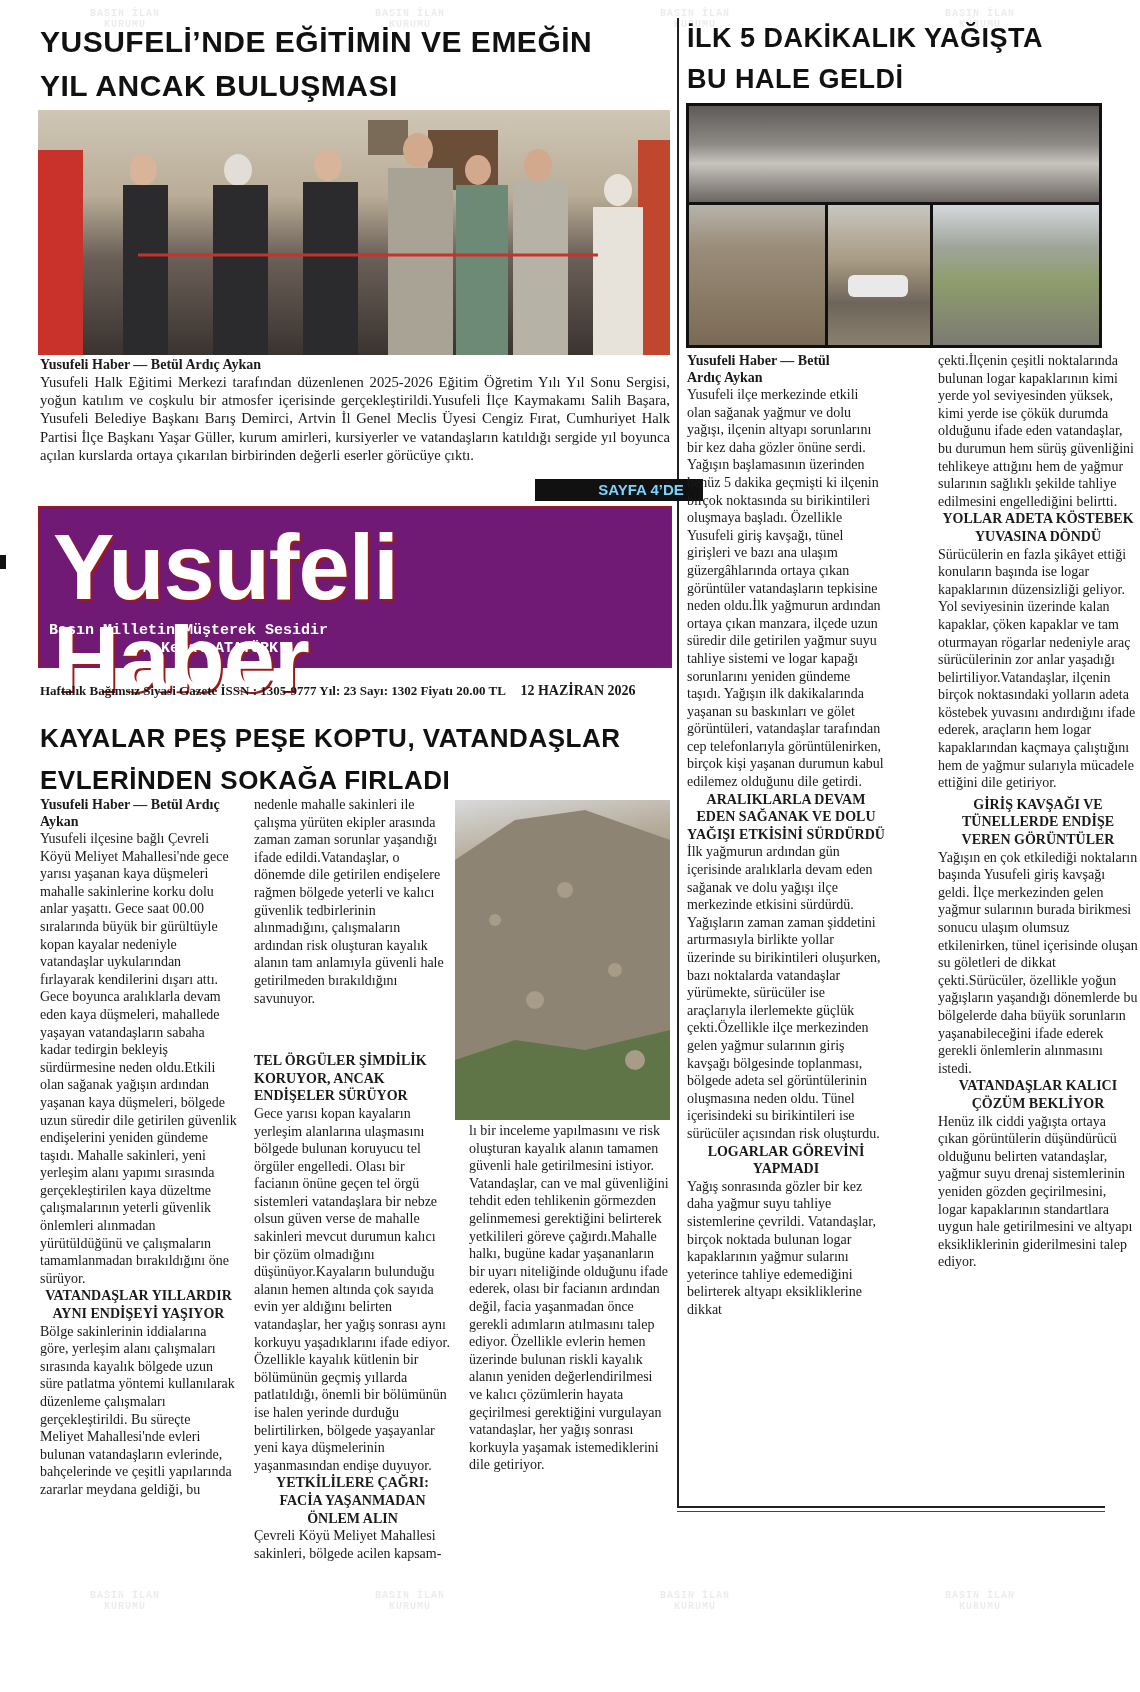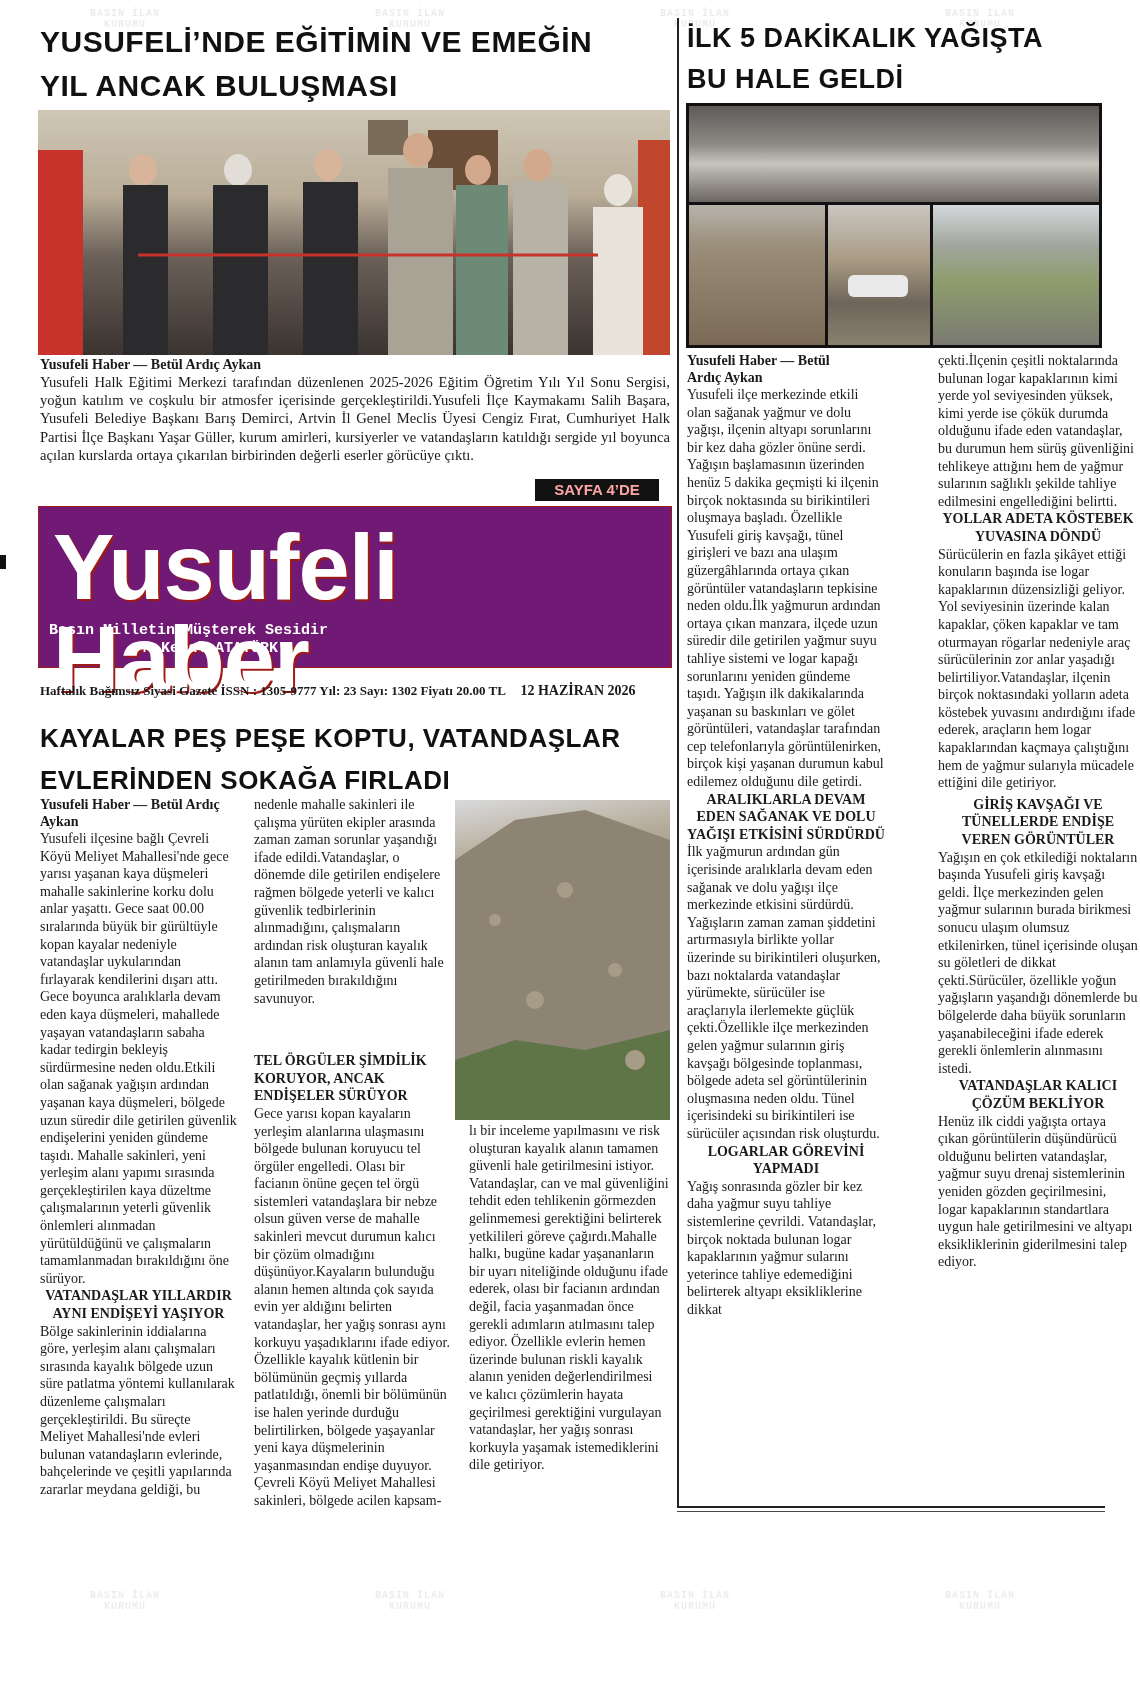--- a/index.html
+++ b/index.html
@@ -13,21 +13,21 @@
   .col p { margin:0; }
   .sub { font-weight:bold; text-align:center; font-size:14px; line-height:17.6px; margin:0; }
   .photo { background:#8a8175; overflow:hidden; }
   .vline { background:#222; width:2px; }
   .hline { background:#222; height:2px; }
   .masthead { background:#701a75; color:#fff; border:1px solid #a01b18; }
   .mh-title { font-family:"Liberation Sans", sans-serif; font-weight:bold; font-size:92px; letter-spacing:-1px; color:#fff; line-height:1; text-shadow:2px 2px 0 #9e1a17; }
   .mh-slogan { font-family:Liberation Mono, monospace; font-weight:bold; font-size:15px; line-height:18px; color:#fff; }
   .mh-script { font-family:"Liberation Serif", serif; font-style:italic; font-size:38px; color:#fff; }
   .info-bar { font-weight:bold; font-size:13px; }
-  .sayfa { background:#111; color:#fca5a5; font-family:"Liberation Sans", sans-serif; font-weight:bold; font-size:15px; text-align:center; line-height:22px; }
+  .sayfa { background:#111; color:#7dd3fc; font-family:"Liberation Sans", sans-serif; font-weight:bold; font-size:15px; text-align:center; line-height:22px;padding-left:44px; }
   .wm { position:absolute; font-family:Liberation Mono, monospace; font-size:10px; font-weight:bold; color:rgba(0,0,0,0.08); letter-spacing:1px; text-align:center; line-height:11px; pointer-events:none; }
 </style>
 </head>
 <body>
 
 <div class="abs vline" style="left:677px; top:18px; height:1490px;"></div>
 <div class="abs hline" style="left:677px; top:1506px; width:428px; height:2px;"></div>
 <div class="abs" style="left:677px; top:1511px; width:428px; height:1px; background:#444;"></div>
 <div class="abs" style="left:0; top:555px; width:6px; height:14px; background:#111;"></div>
 
@@ -86,20 +86,21 @@
   <p class="byline">Yusufeli Haber — Betül Ardıç Aykan</p>
   <p>Yusufeli ilçesine bağlı Çevreli Köyü Meliyet Mahallesi'nde gece yarısı yaşanan kaya düşmeleri mahalle sakinlerine korku dolu anlar yaşattı. Gece saat 00.00 sıralarında büyük bir gürültüyle kopan kayalar nedeniyle vatandaşlar uykularından fırlayarak kendilerini dışarı attı. Gece boyunca aralıklarla devam eden kaya düşmeleri, mahallede yaşayan vatandaşların sabaha kadar tedirgin bekleyiş sürdürmesine neden oldu.Etkili olan sağanak yağışın ardından yaşanan kaya düşmeleri, bölgede uzun süredir dile getirilen güvenlik endişelerini yeniden gündeme taşıdı. Mahalle sakinleri, yeni yerleşim alanı yapımı sırasında gerçekleştirilen kaya düzeltme çalışmalarının yeterli güvenlik önlemleri alınmadan yürütüldüğünü ve çalışmaların tamamlanmadan bırakıldığını öne sürüyor.</p>
   <p class="sub">VATANDAŞLAR YILLARDIR AYNI ENDİŞEYİ YAŞIYOR</p>
   <p>Bölge sakinlerinin iddialarına göre, yerleşim alanı çalışmaları sırasında kayalık bölgede uzun süre patlatma yöntemi kullanılarak düzenleme çalışmaları gerçekleştirildi. Bu süreçte Meliyet Mahallesi'nde evleri bulunan vatandaşların evlerinde, bahçelerinde ve çeşitli yapılarında zararlar meydana geldiği, bu</p>
 </div>
 
 <div class="abs col" style="left:254px; top:796px; width:197px;">
   <p>nedenle mahalle sakinleri ile çalışma yürüten ekipler arasında zaman zaman sorunlar yaşandığı ifade edildi.Vatandaşlar, o dönemde dile getirilen endişelere rağmen bölgede yeterli ve kalıcı güvenlik tedbirlerinin alınmadığını, çalışmaların ardından risk oluşturan kayalık alanın tam anlamıyla güvenli hale getirilmeden bırakıldığını savunuyor.</p>
   <p class="sub" style="text-align:left;margin-top:45px;">TEL ÖRGÜLER ŞİMDİLİK KORUYOR, ANCAK ENDİŞELER SÜRÜYOR</p>
   <p>Gece yarısı kopan kayaların yerleşim alanlarına ulaşmasını bölgede bulunan koruyucu tel örgüler engelledi. Olası bir facianın önüne geçen tel örgü sistemleri vatandaşlara bir nebze olsun güven verse de mahalle sakinleri mevcut durumun kalıcı bir çözüm olmadığını düşünüyor.Kayaların bulunduğu alanın hemen altında çok sayıda evin yer aldığını belirten vatandaşlar, her yağış sonrası aynı korkuyu yaşadıklarını ifade ediyor. Özellikle kayalık kütlenin bir bölümünün geçmiş yıllarda patlatıldığı, önemli bir bölümünün ise halen yerinde durduğu belirtilirken, bölgede yaşayanlar yeni kaya düşmelerinin yaşanmasından endişe duyuyor.</p>
+  <p class="sub">YETKİLİLERE ÇAĞRI: FACİA YAŞANMADAN ÖNLEM ALIN</p>
   <p>Çevreli Köyü Meliyet Mahallesi sakinleri, bölgede acilen kapsam-</p>
 </div>
 
 <div class="abs photo" style="left:455px; top:800px; width:215px; height:320px; background:linear-gradient(170deg,#d9dadb 0%,#b4aa98 18%,#8f8473 45%,#6d6353 70%,#54704a 100%);">
   <svg width="215" height="320">
     <path d="M0 60 L60 20 L130 10 L215 40 L215 320 L0 320 Z" fill="#8e8474"></path>
     <path d="M0 260 L60 240 L130 250 L215 230 L215 320 L0 320 Z" fill="#5f7548"></path>
     <g fill="#a79c88">
         <circle cx="40" cy="120" r="6"></circle>
         <circle cx="110" cy="90" r="8"></circle>

